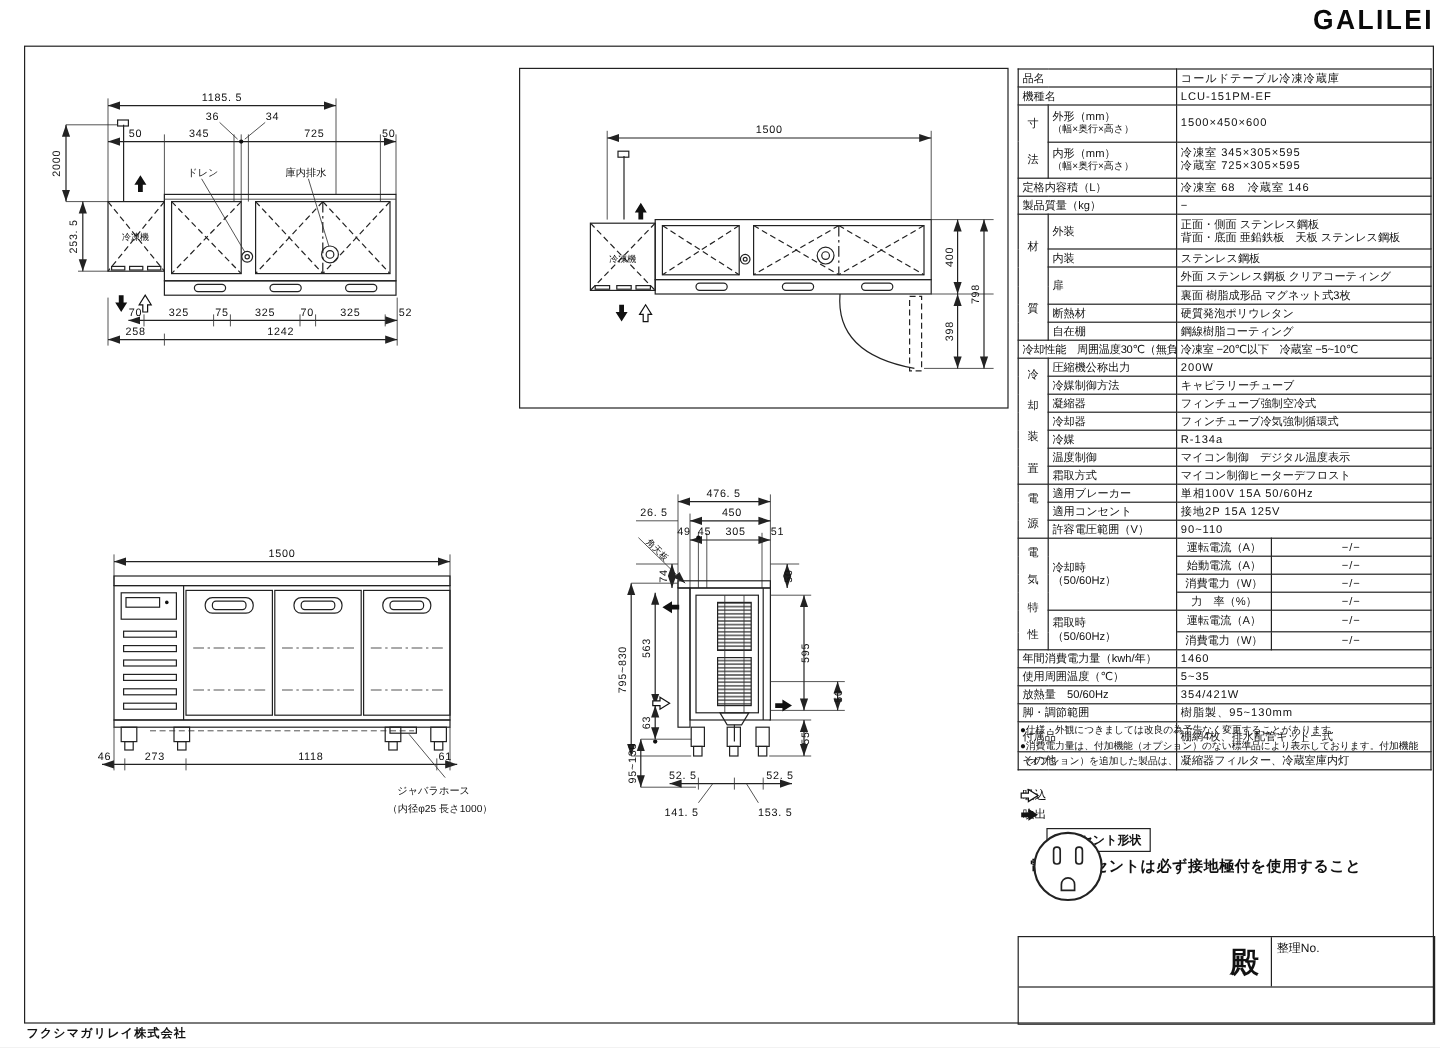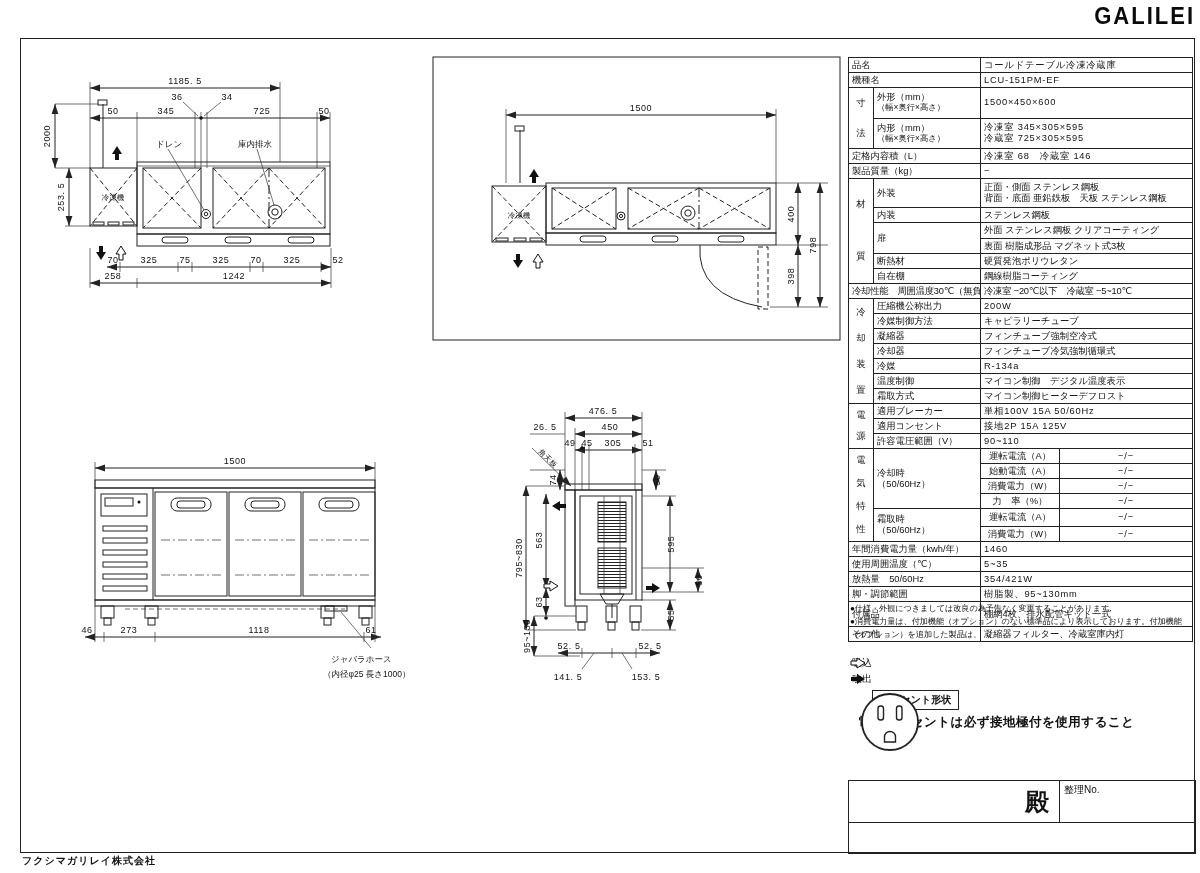--- a/index.html
+++ b/index.html
@@ -25,21 +25,21 @@
   
   #spec-wrap{left:848px;top:57px;width:345px;}
   table.spec{border-collapse:collapse;table-layout:fixed;width:344px;border:1.5px solid #222;}
   table.spec td{border:1px solid #222;font-size:9.3px;line-height:1.18;padding:0 3px;height:14px;
                 overflow:hidden;vertical-align:middle;}
   td.lab{text-align:left;letter-spacing:0;}
   td.val{letter-spacing:.8px;white-space:nowrap;}
   td.ctr{text-align:center;}
   .sub{font-size:8.3px;letter-spacing:0;}
   .vtext{width:12px;margin:0 auto;text-align:center;word-break:break-all;font-size:9.3px;}
-  .v2a{line-height:30px;} .v2b{line-height:52px;font-family:Liberation Mono, monospace;} .v4a{line-height:26px;}
+  .v2a{line-height:30px;} .v2b{line-height:52px;} .v4a{line-height:26px;}
   .v2c{line-height:21px;} .v4b{line-height:23px;}
   tr.h2 td{height:28px;}
   tr.h3 td{height:24px;margin-top:20px;}
   td.tight{font-size:8.6px;letter-spacing:-.2px;white-space:nowrap;}
   
   #notes{left:850px;top:602px;width:346px;font-size:8.2px;line-height:1.6;letter-spacing:-.1px;}
   #legend{left:852px;top:655px;font-size:10px;}
   .leg-row{display:flex;align-items:center;gap:5px;height:16px;}
   #outlet-shape-box{left:872px;top:690px;border:1.2px solid #222;font-size:10px;padding:2px 7px;font-weight:bold;}
   #outlet-row{left:858px;top:714px;display:flex;align-items:center;gap:12px;}

